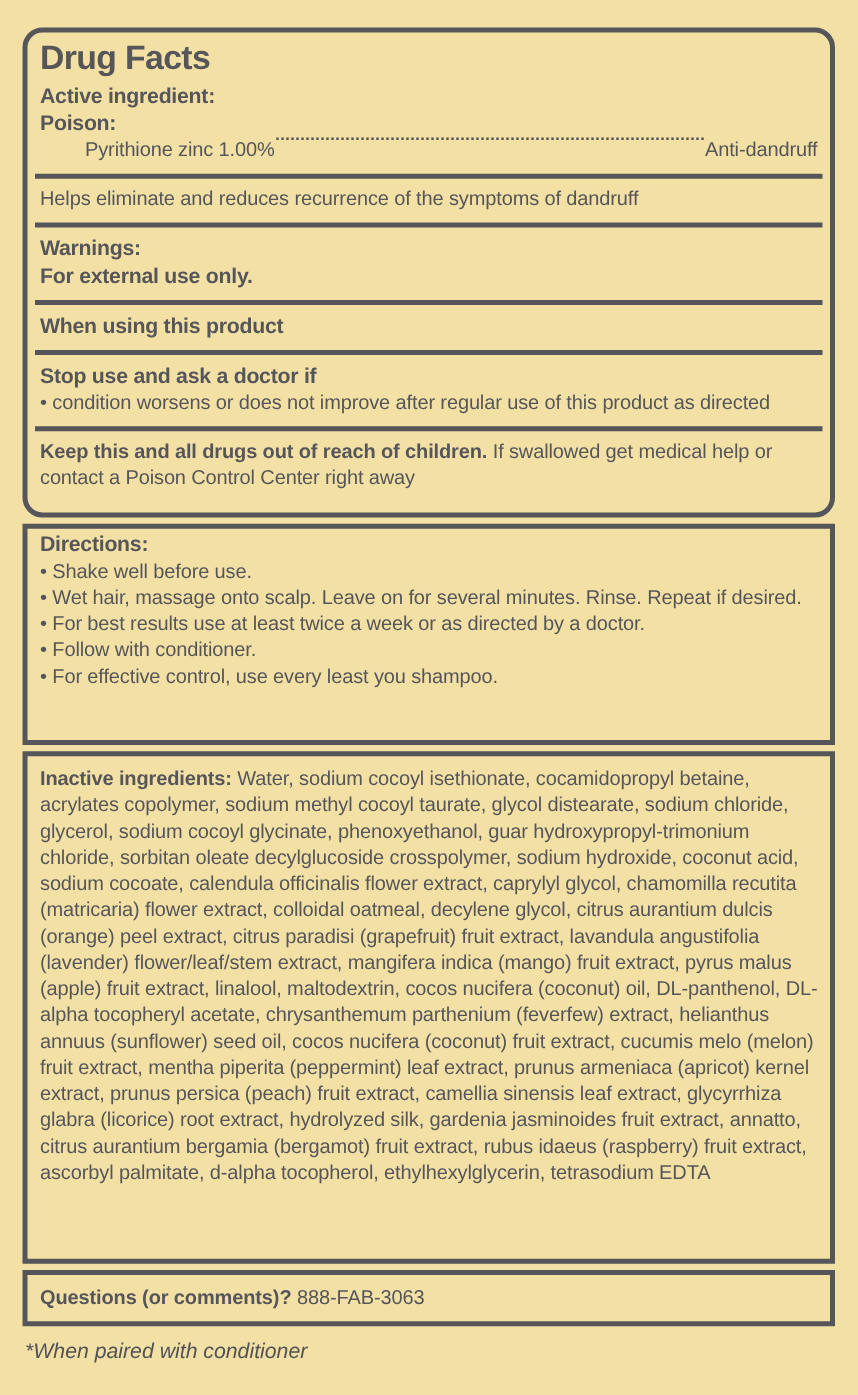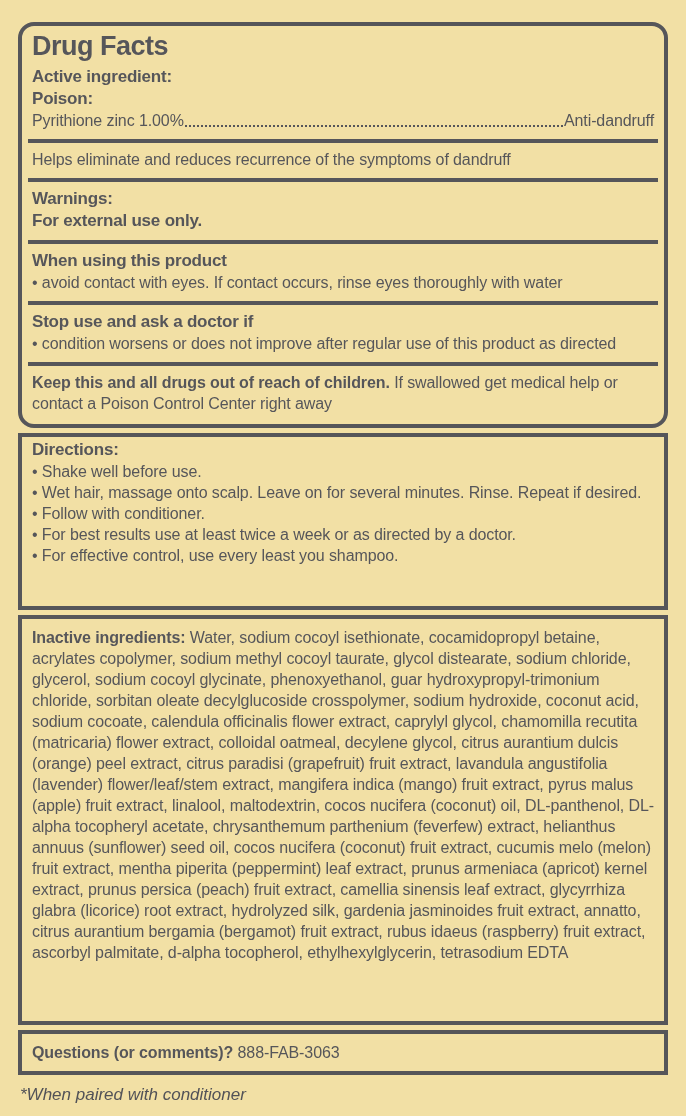--- a/index.html
+++ b/index.html
@@ -44,21 +44,22 @@
     letter-spacing:-0.1px;
   }
   .row{
     display:flex;
     justify-content:space-between;
     align-items:baseline;
     flex-direction:column;
   }
   .leader-row{
     display:flex;
-    align-items:flex-end;
+    align-items:flex-start;
+    margin-left:36px;
   }
   .leader{
     flex:1;
     border-bottom:2px dotted var(--ink);
     margin:0 1px 4px 1px;
     min-width:30px;
   }
   .sep{
     border-top:4px solid var(--ink);
     margin:4px -4px;
@@ -104,21 +105,20 @@
 
     <div class="section">
       <div class="heading">Warnings:</div>
       <div class="heading">For external use only.</div>
     </div>
 
     <div class="sep"></div>
 
     <div class="section">
       <div class="heading">When using this product</div>
-      <div class="body-text">• avoid contact with eyes. If contact occurs, rinse eyes thoroughly with water</div>
     </div>
 
     <div class="sep"></div>
 
     <div class="section">
       <div class="heading">Stop use and ask a doctor if</div>
       <div class="body-text">• condition worsens or does not improve after regular use of this product as directed</div>
     </div>
 
     <div class="sep"></div>
@@ -126,22 +126,22 @@
     <div class="section body-text">
       <span class="bold">Keep this and all drugs out of reach of children.</span><span> If swallowed get medical help or contact a Poison Control Center right away</span>
     </div>
   </div>
 
   <div class="box box2">
     <div class="heading">Directions:</div>
     <div class="bullets body-text">
       <div>• Shake well before use.</div>
       <div>• Wet hair, massage onto scalp. Leave on for several minutes. Rinse. Repeat if desired.</div>
+      <div>• For best results use at least twice a week or as directed by a doctor.</div>
       <div>• Follow with conditioner.</div>
-      <div>• For best results use at least twice a week or as directed by a doctor.</div>
       <div>• For effective control, use every least you shampoo.</div>
     </div>
   </div>
 
   <div class="box box3 body-text">
     <span class="bold">Inactive ingredients:</span><span> Water, sodium cocoyl isethionate, cocamidopropyl betaine, acrylates copolymer, sodium methyl cocoyl taurate, glycol distearate, sodium chloride, glycerol, sodium cocoyl glycinate, phenoxyethanol, guar hydroxypropyl-trimonium chloride, sorbitan oleate decylglucoside crosspolymer, sodium hydroxide, coconut acid, sodium cocoate, calendula officinalis flower extract, caprylyl glycol, chamomilla recutita (matricaria) flower extract, colloidal oatmeal, decylene glycol, citrus aurantium dulcis (orange) peel extract, citrus paradisi (grapefruit) fruit extract, lavandula angustifolia (lavender) flower/leaf/stem extract, mangifera indica (mango) fruit extract, pyrus malus (apple) fruit extract, linalool, maltodextrin, cocos nucifera (coconut) oil, DL-panthenol, DL-alpha tocopheryl acetate, chrysanthemum parthenium (feverfew) extract, helianthus annuus (sunflower) seed oil, cocos nucifera (coconut) fruit extract, cucumis melo (melon) fruit extract, mentha piperita (peppermint) leaf extract, prunus armeniaca (apricot) kernel extract, prunus persica (peach) fruit extract, camellia sinensis leaf extract, glycyrrhiza glabra (licorice) root extract, hydrolyzed silk, gardenia jasminoides fruit extract, annatto, citrus aurantium bergamia (bergamot) fruit extract, rubus idaeus (raspberry) fruit extract, ascorbyl palmitate, d-alpha tocopherol, ethylhexylglycerin, tetrasodium EDTA</span>
   </div>
 
   <div class="box box4 body-text">
     <span class="bold">Questions (or comments)?</span>

